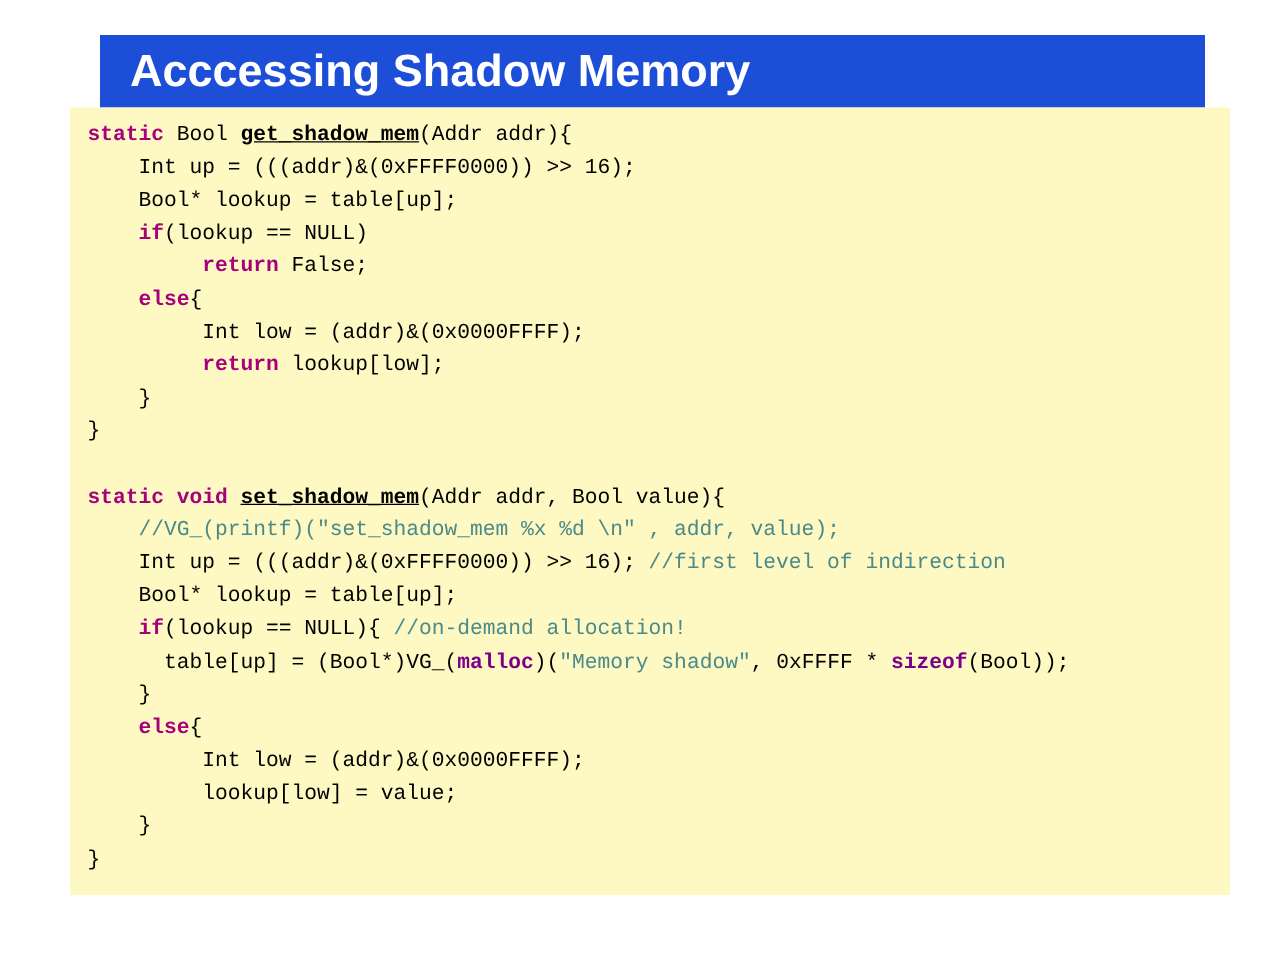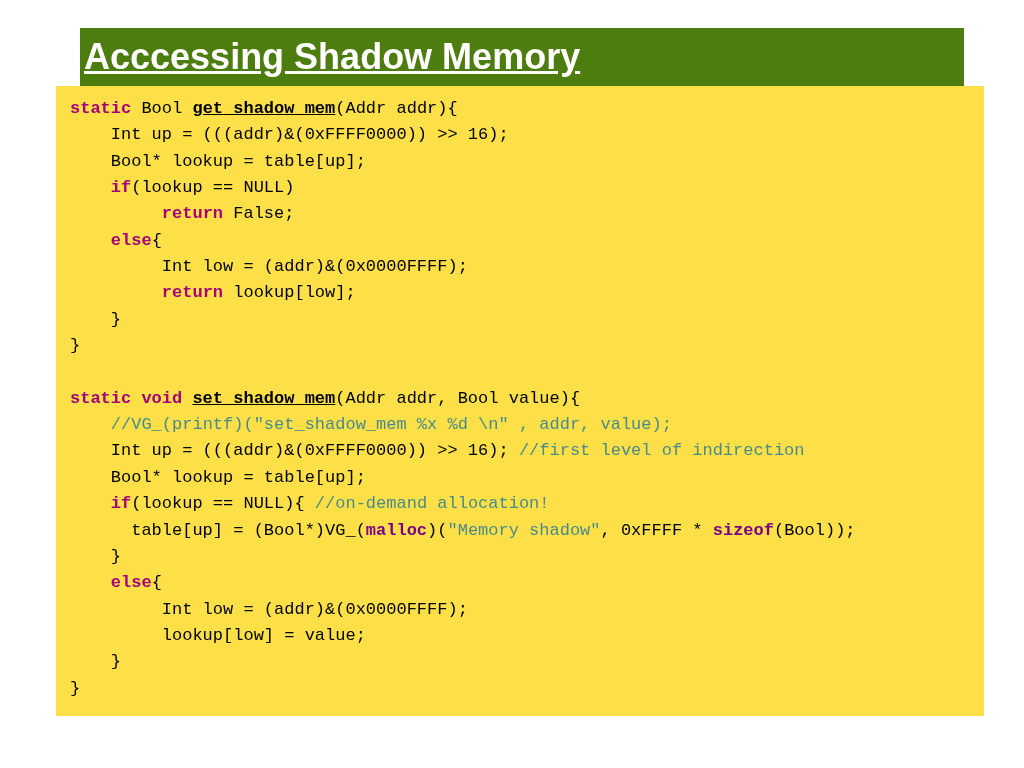--- a/index.html
+++ b/index.html
@@ -8,30 +8,29 @@
     width: 1024px;
     height: 768px;
     background: #fff;
     font-family: Arial, Helvetica, sans-serif;
     overflow: hidden;
   }
   .slide {
     padding: 28px 40px 0 56px;
   }
   .title-bar {
-    background: #4d7c0f;
+    background: #1d4ed8;
     color: #fff;
     font-weight: bold;
     font-size: 36px;
-    padding: 8px 4px;
+    padding: 8px 24px;
     margin: 0 20px 0 24px;
-    text-decoration: underline;
   }
   .code-block {
-    background: #fde047;
+    background: #fef9c3;
     font-family: "Menlo", "Consolas", "Courier New", monospace;
     font-size: 17px;
     line-height: 1.55;
     padding: 10px 14px 14px 14px;
     margin-top: 0;
     white-space: pre;
     color: #000;
   }
   .kw   { color: #a6007a; font-weight: bold; }   
   .kw2  { color: #7a008c; font-weight: bold; }   

